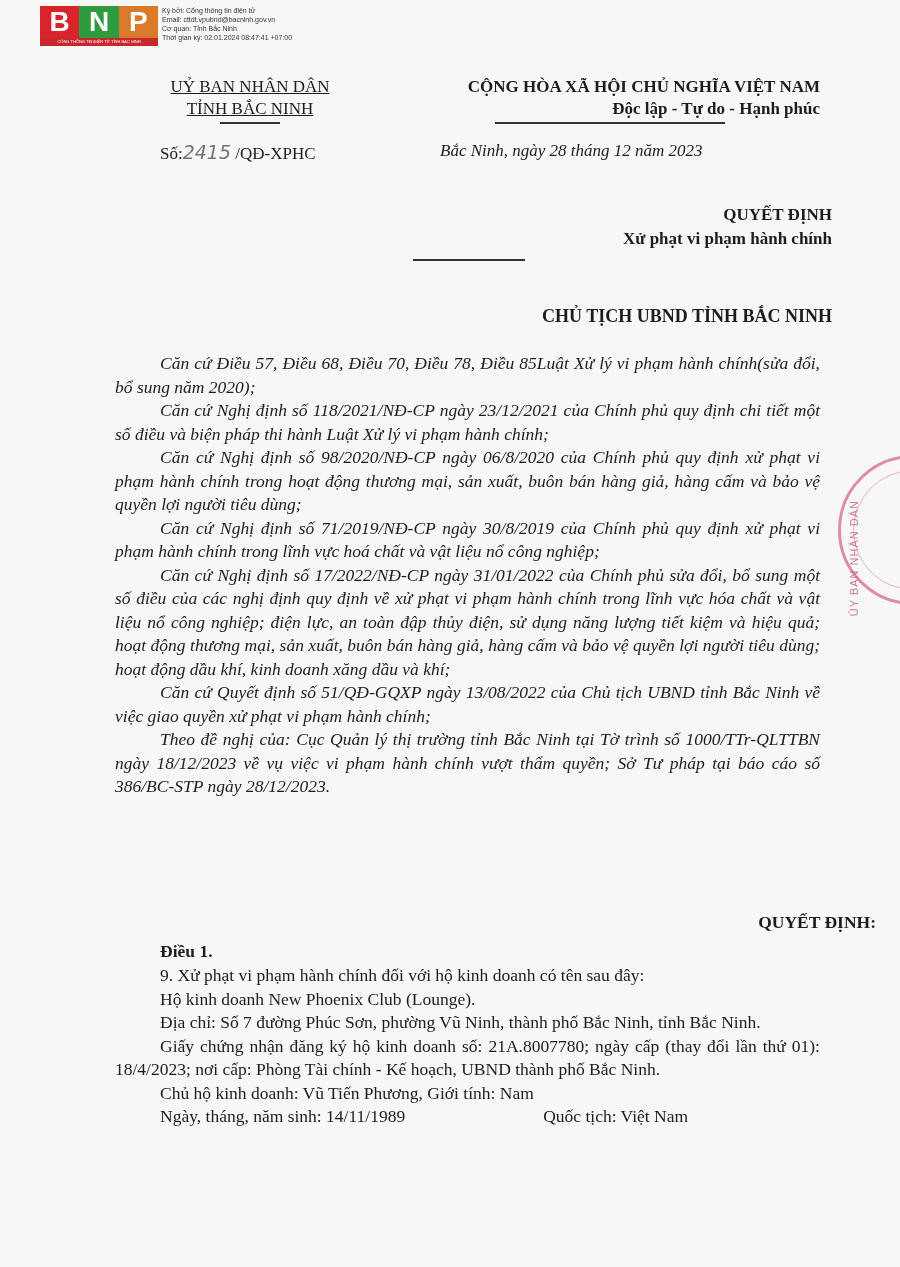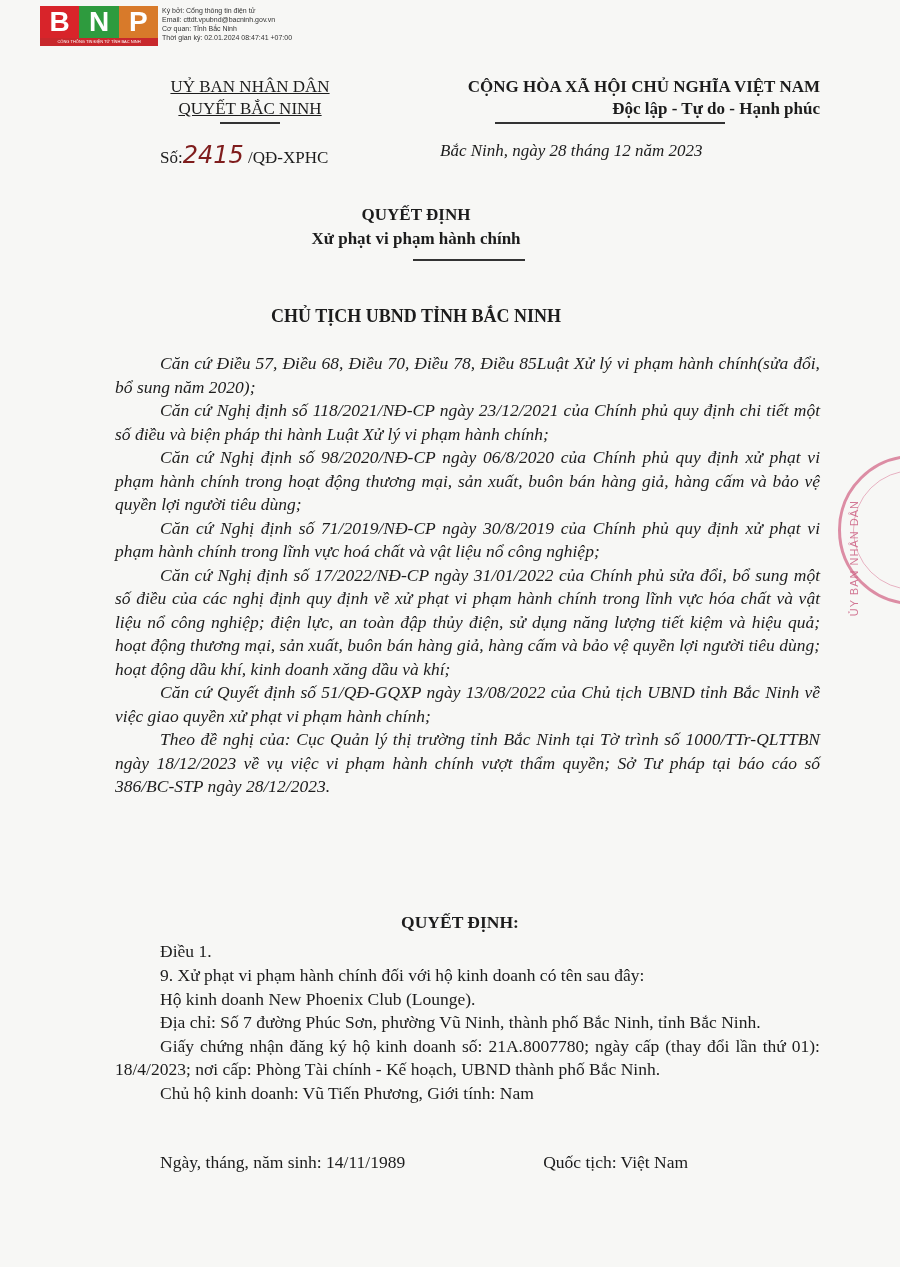--- a/index.html
+++ b/index.html
@@ -11,34 +11,34 @@
   .logo-letters span { flex: 1; display: flex; align-items: center; justify-content: center; color: #fff; font-family: "Liberation Sans", sans-serif; font-weight: bold; font-size: 28px; }
   .l-b { background: #d8242a; } .l-n { background: #2e9b3e; } .l-p { background: #d87a2a; }
   .logo-strip { height: 8px; background: #c8282c; color: #fff; font-size: 4px; line-height: 8px; text-align: center; font-family: "Liberation Sans", sans-serif; white-space: nowrap; overflow: hidden; }
   .sig-text { margin-left: 4px; font-family: "Liberation Sans", sans-serif; font-size: 7px; line-height: 9px; color: #333; }
   .hdr-left { position: absolute; left: 145px; top: 76px; width: 210px; text-align: center; font-size: 17px; line-height: 22px; text-decoration: underline; }
   .hdr-left .rule { width: 60px; height: 1.5px; background: #333; margin: 2px auto 0; }
   .hdr-right { position: absolute; left: 400px; top: 76px; width: 420px; text-align: right; font-size: 17px; line-height: 22px; }
   .hdr-right .b { font-weight: bold; }
   .hdr-right .rule { width: 230px; height: 1.5px; background: #333; margin: 2px auto 0; }
   .so { position: absolute; left: 160px; top: 141px; font-size: 17px; }
-  .so .hand { font-family: "DejaVu Sans", sans-serif; font-style: italic; font-size: 24px; color: #7f1d1d; }
+  .so .hand { font-family: "DejaVu Sans", sans-serif; font-style: italic; font-size: 19px; color: #737373; }
   .date { position: absolute; left: 440px; top: 141px; font-size: 17px; font-style: italic; }
-  .title { position: absolute; left: 0; width: 832px; text-align: center; font-weight: bold; }
+  .title { position: absolute; left: 0; width: 832px; text-align: right; font-weight: bold; }
   .t1 { top: 205px; font-size: 17px; } .t2 { top: 229px; font-size: 17px; }
   .t2rule { position: absolute; left: 413px; top: 259px; width: 112px; height: 1.5px; background: #333; }
   .t3 { top: 306px; font-size: 18px; }
   .body { position: absolute; left: 115px; width: 705px; font-size: 17.5px; line-height: 23.5px; text-align: justify; }
   .para { text-indent: 45px; }
   .italic { font-style: italic; }
   .bases { top: 352px; }
   .q2 { top: 912px; margin-left: 44px; }
-  .dieu { position: absolute; left: 160px; top: 941px; font-weight: normal; font-size: 17.5px; }
+  .dieu { position: absolute; left: 160px; top: 941px; font-weight: bold; font-size: 17.5px; }
   .art { top: 964px; }
-  .row2 { display: flex; padding-left: 45px; margin-top: 46px; }
+  .row2 { display: flex; padding-left: 45px; }
   .row2 .r { margin-left: 138px; }
   .stamp { position: absolute; left: 838px; top: 455px; width: 150px; height: 150px; border-radius: 50%; border: 3px solid #d46a8a; opacity: .75; }
   .stamp::after { content: ""; position: absolute; inset: 12px; border-radius: 50%; border: 1.5px solid #e29ab0; }
   .stamp-text { position: absolute; left: 848px; top: 500px; color: #c9577c; font-family: "Liberation Sans", sans-serif; font-size: 11px; writing-mode: vertical-rl; transform: rotate(180deg); letter-spacing: 1px; opacity: .8; }
 </style>
 </head>
 <body>
 
 <div class="page">
 
@@ -54,21 +54,21 @@
     <div class="sig-text">
       <div>Ký bởi: Cổng thông tin điện tử</div>
       <div>Email: cttdt.vpubnd@bacninh.gov.vn</div>
       <div>Cơ quan: Tỉnh Bắc Ninh</div>
       <div>Thời gian ký: 02.01.2024 08:47:41 +07:00</div>
     </div>
   </div>
 
   <div class="hdr-left">
     <div>UỶ BAN NHÂN DÂN</div>
-    <div>QUYẾT BẮC NINH</div>
+    <div>TỈNH BẮC NINH</div>
     <div class="rule"></div>
   </div>
 
   <div class="hdr-right">
     <div class="b">CỘNG HÒA XÃ HỘI CHỦ NGHĨA VIỆT NAM</div>
     <div class="b">Độc lập - Tự do - Hạnh phúc</div>
     <div class="rule"></div>
   </div>
 
   <div class="so">

